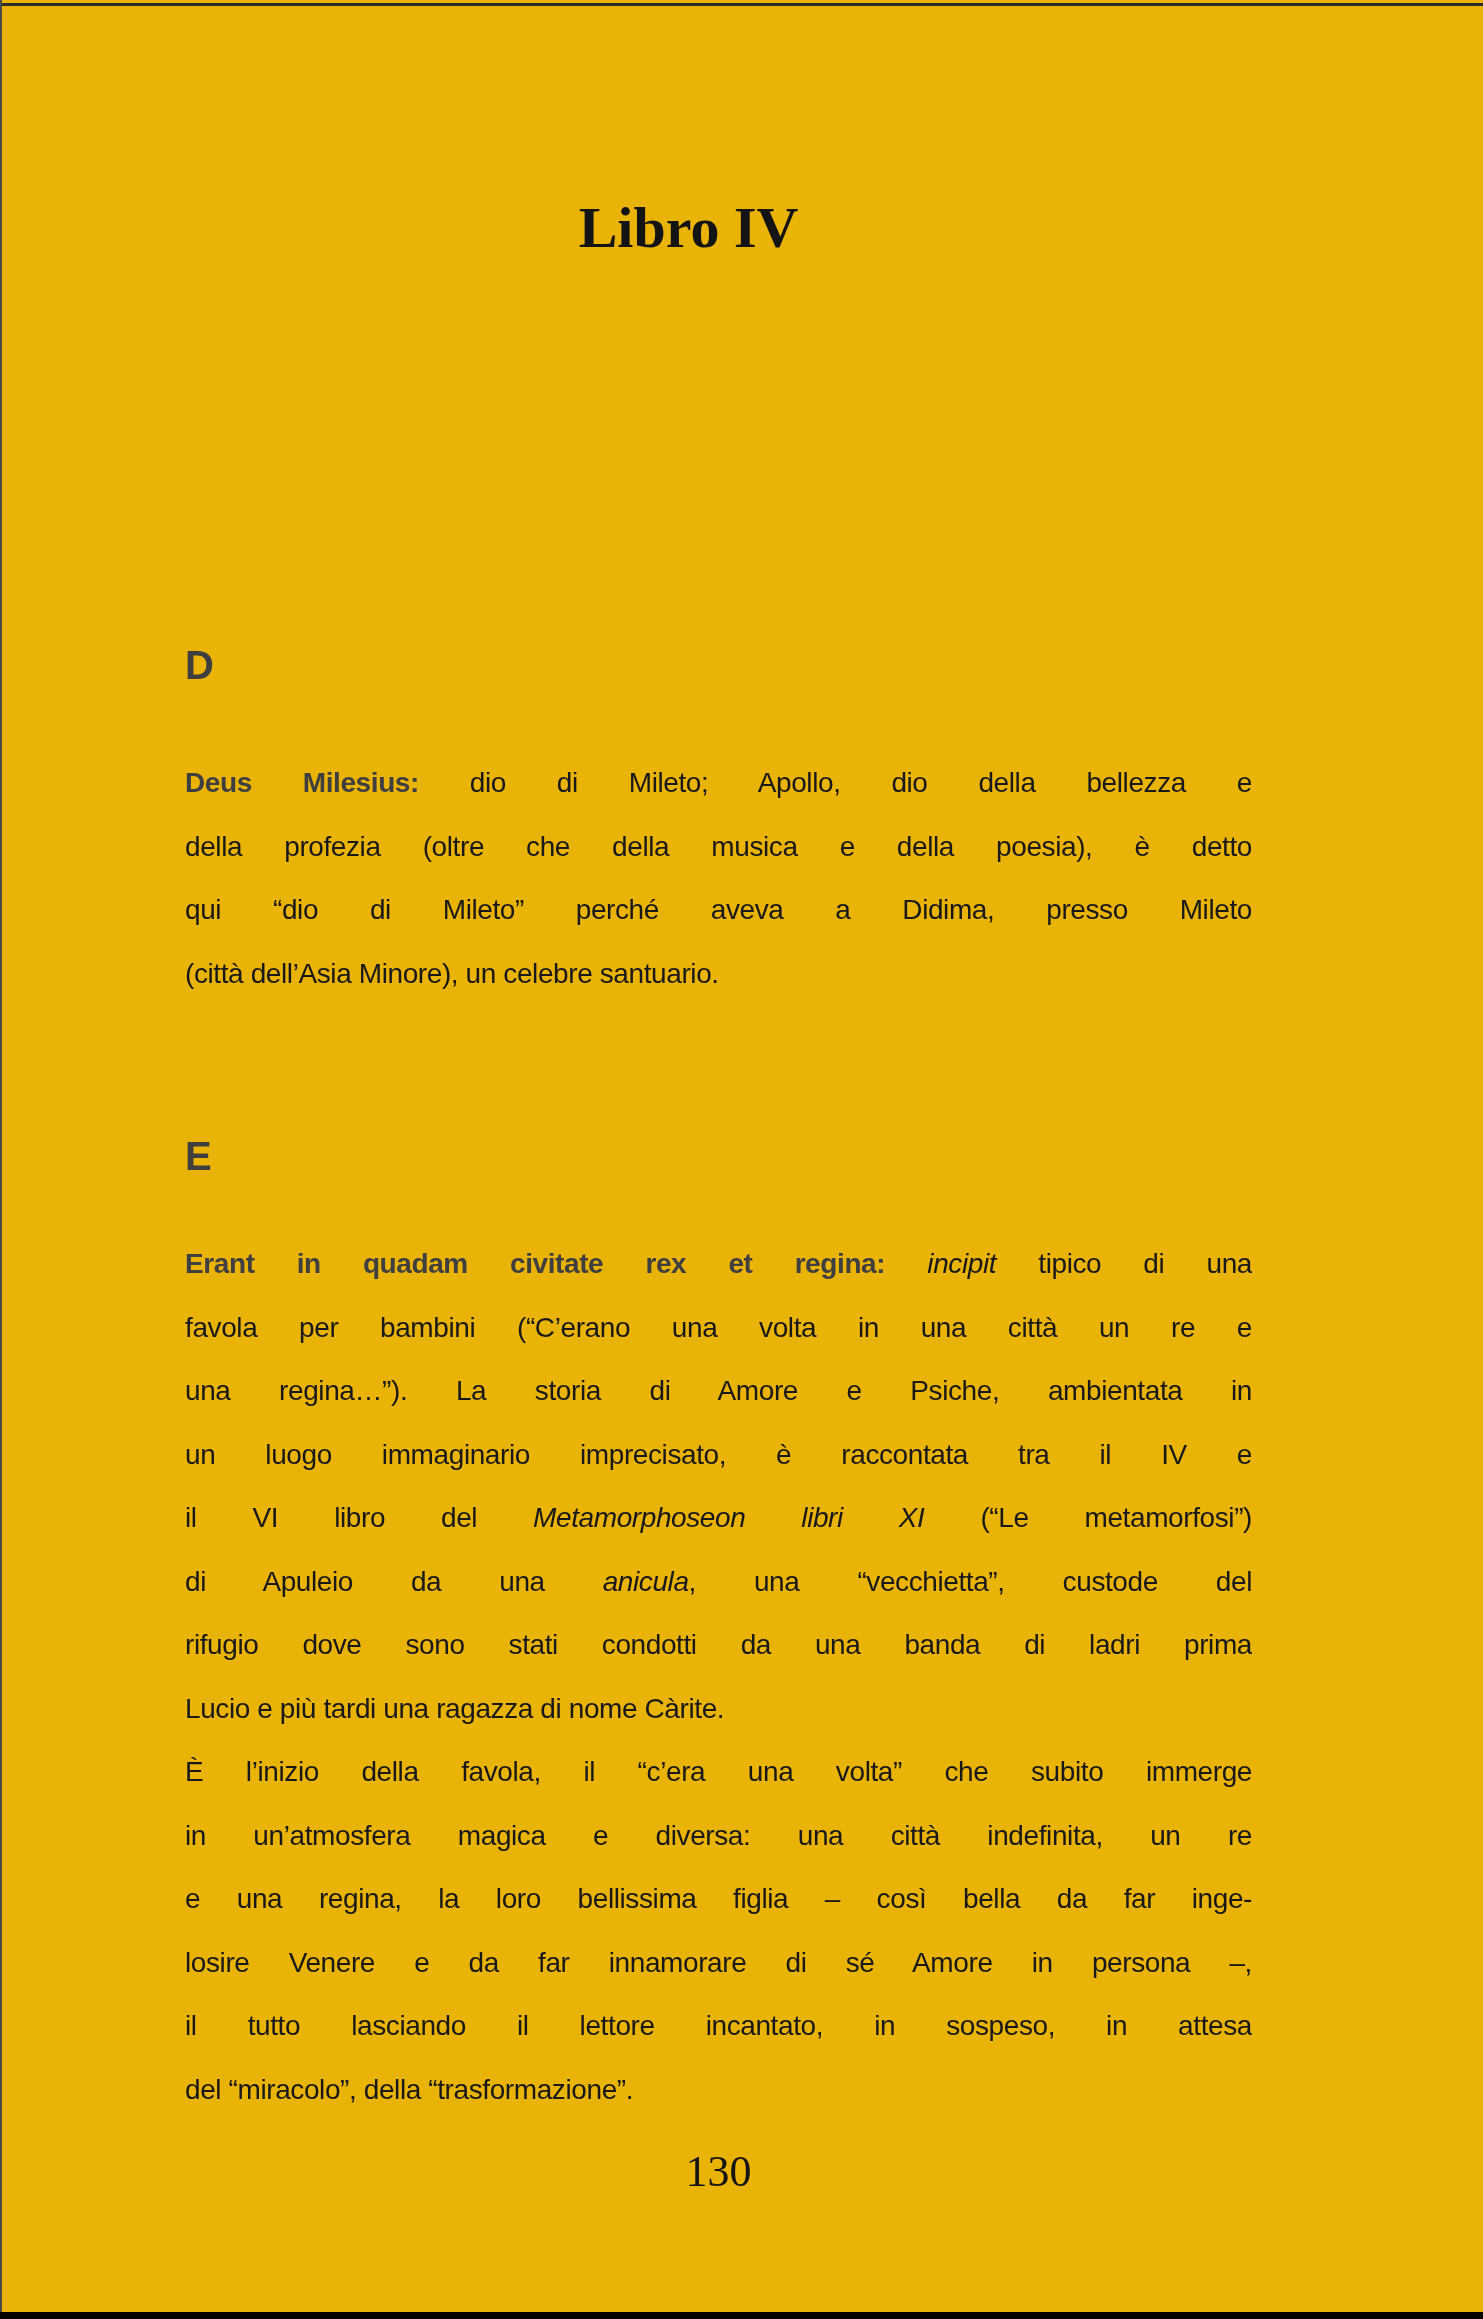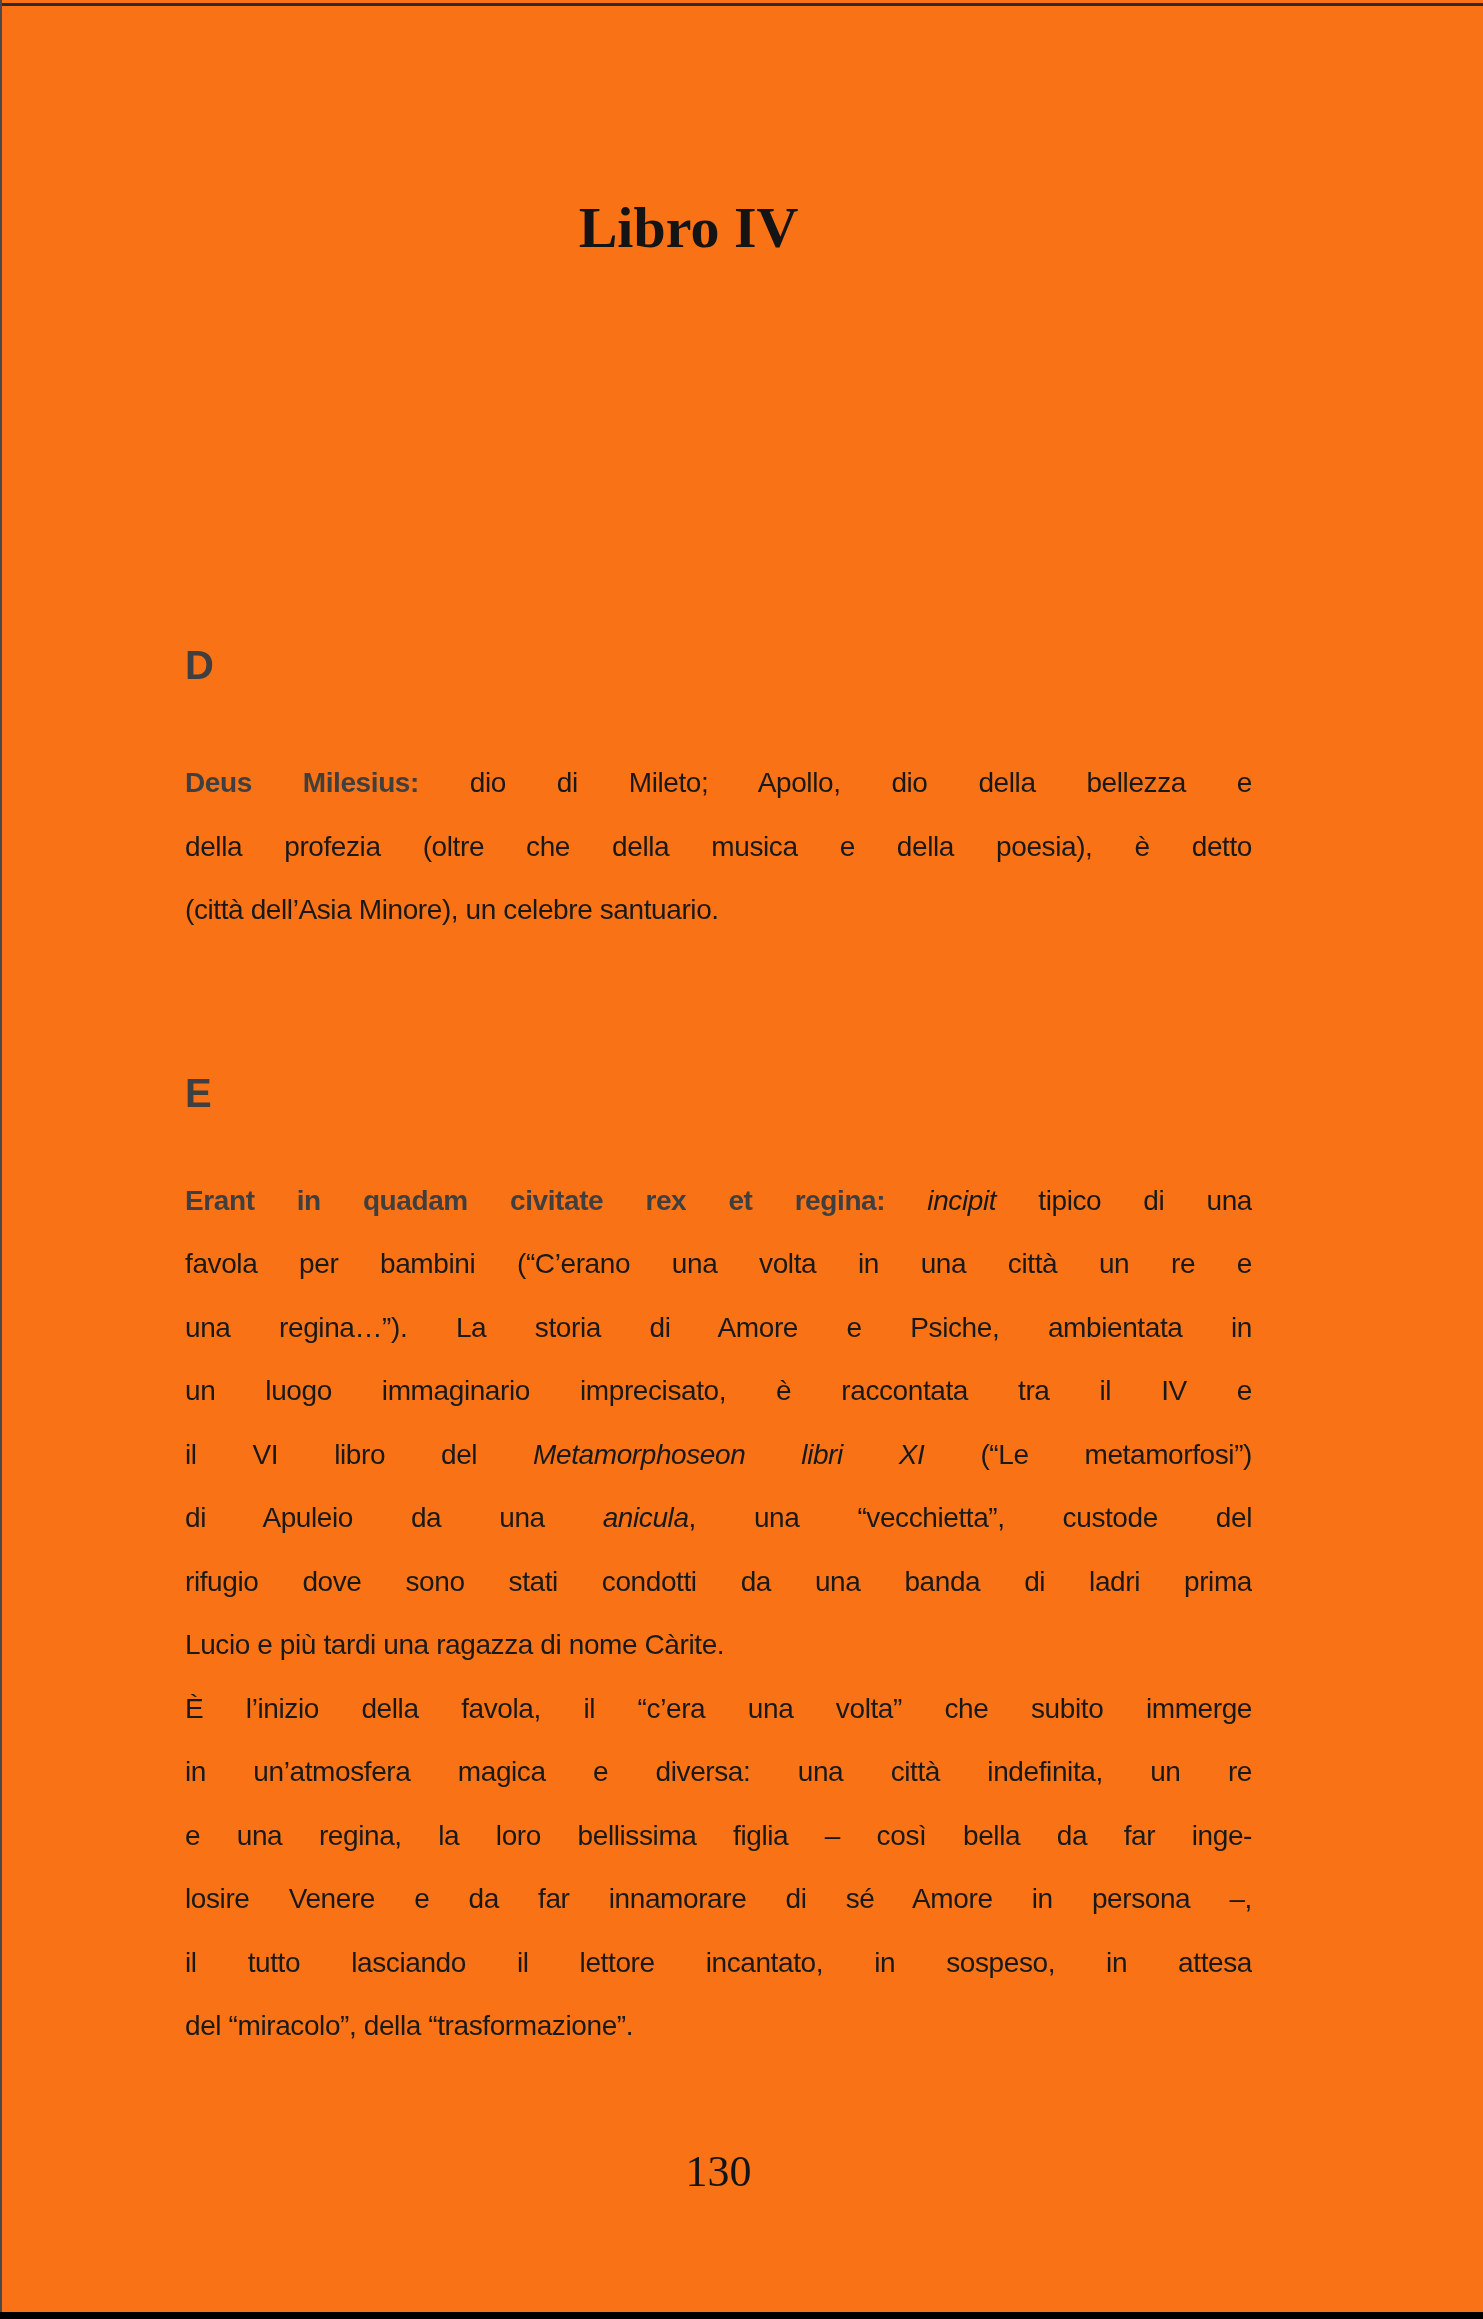--- a/index.html
+++ b/index.html
@@ -1,21 +1,21 @@
 <!DOCTYPE html>
 <html><head>
 <meta charset="utf-8">
 <title>Libro IV — p. 130</title>
 <style>
   html, body { margin: 0; padding: 0; background: #ffffff; }
   .page {
     position: relative;
     width: 1483px;
     height: 2319px;
-    background: #f97316;
+    background: #eab308;
     overflow: hidden;
     font-family: "Liberation Sans", sans-serif;
   }
   
   .border-top    { position: absolute; top: 3px; left: 0; width: 100%; height: 3px; background: #2b2b2b; }
   .border-bottom { position: absolute; bottom: 0; left: 0; width: 100%; height: 7px; background: #000000; }
   .border-left   { position: absolute; top: 0; left: 0; width: 2px; height: 100%; background: #4a4a4a; }
 
   .chapter-title {
     position: absolute;
@@ -78,20 +78,21 @@
   <div class="border-bottom"></div>
 
   <h1 class="chapter-title">Libro IV</h1>
 
   <main class="content" id="content">
       <section class="section">
         <div class="section-letter">D</div>
         <div class="entry">
           <div class="line j"><span class="run-b">Deus Milesius:</span><span class="run-r"> dio di Mileto; Apollo, dio della bellezza e</span></div>
           <div class="line j"><span class="run-r">della profezia (oltre che della musica e della poesia), è detto</span></div>
+          <div class="line j"><span class="run-r">qui “dio di Mileto” perché aveva a Didima, presso Mileto</span></div>
           <div class="line nj"><span class="run-r">(città dell’Asia Minore), un celebre santuario.</span></div>
         </div>
       </section>
       <section class="section">
         <div class="section-letter">E</div>
         <div class="entry">
           <div class="line j"><span class="run-b">Erant in quadam civitate rex et regina:</span><span class="run-r"> </span><span class="run-i">incipit</span><span class="run-r"> tipico di una</span></div>
           <div class="line j"><span class="run-r">favola per bambini (“C’erano una volta in una città un re e</span></div>
           <div class="line j"><span class="run-r">una regina…”). La storia di Amore e Psiche, ambientata in</span></div>
           <div class="line j"><span class="run-r">un luogo immaginario imprecisato, è raccontata tra il IV e</span></div>

